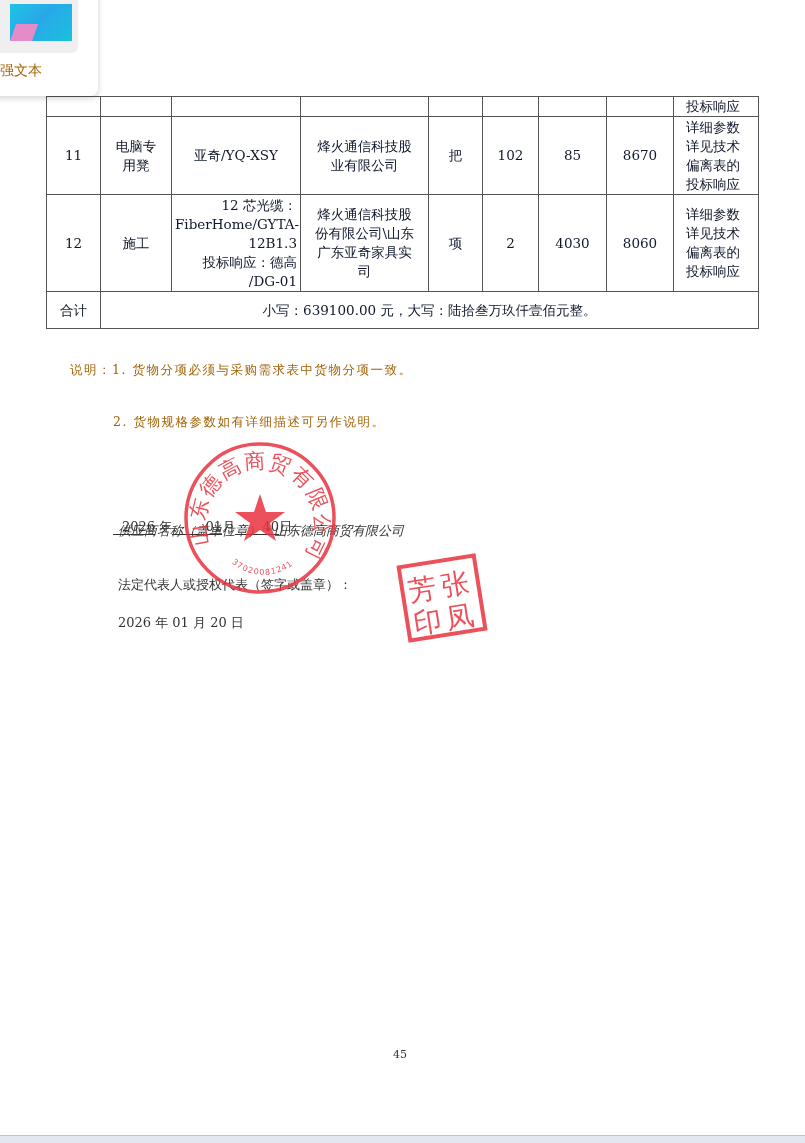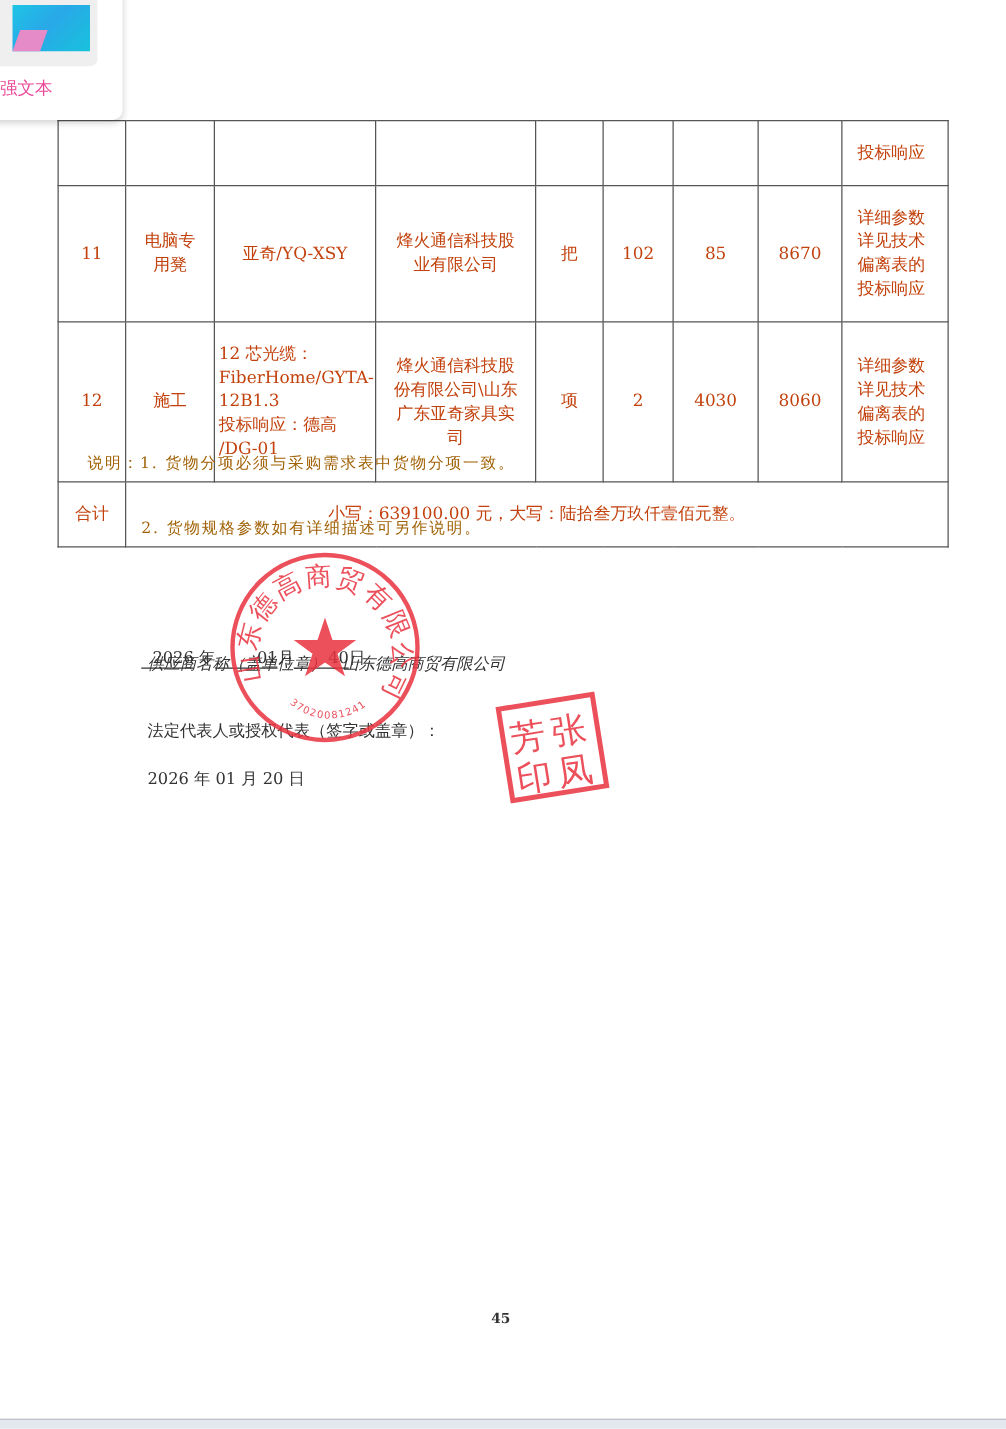--- a/index.html
+++ b/index.html
@@ -14,30 +14,30 @@
     position:absolute; left:0; top:1135px; width:805px; height:8px;
     background:#e3e8ee; border-top:1px solid #bfc3c7;
   }
   table.goods {
     position:absolute; left:46px; top:96px; width:712px;
     border-collapse:collapse; table-layout:fixed;
     font-size:13.5px;
   }
   table.goods td {
     border:1px solid #555; text-align:center; vertical-align:middle;
-    padding:16px 3px; line-height:19px; color:#c2410c;
+    padding:0 3px; line-height:19px; color:#0f172a;
   }
-  table.goods td.left { text-align:left; }
+  table.goods td.left { text-align:right; }
   table.goods td.note { text-align:left; padding-left:12px; }
   .notes { position:absolute; left:70px; top:360px; font-size:12.5px; letter-spacing:1.5px; color:#a16207; }
   .notes .line { height:32px; line-height:20px; white-space:nowrap; }
   .notes .indent { padding-left:43px;margin-top:20px; }
   .sig { position:absolute; left:118px; font-size:13px; color:#333; white-space:nowrap; }
   .u { display:inline-block; border-bottom:1px solid #333; text-align:right; line-height:14px;margin-top:44px; }
-  .page-num { position:absolute; left:393px; top:1048px; font-size:11px; color:#333;font-weight:bold; }
+  .page-num { position:absolute; left:393px; top:1048px; font-size:11px; color:#333; }
   .stamp { position:absolute; pointer-events:none; }
   .popup {
     position:absolute; left:-10px; top:-12px; width:108px; height:108px;
     background:#fff; border-radius:0 0 8px 0;
     box-shadow:0 2px 6px rgba(0,0,0,0.18);
   }
   .popup .thumb {
     position:absolute; left:10px; top:0; width:78px; height:65px;
     background:#efefef; border-radius:0 0 6px 0; overflow:hidden;
   }
@@ -48,21 +48,21 @@
   .popup .thumb-img {
     position:absolute; left:10px; top:16px; width:62px; height:37px;
     background:linear-gradient(135deg,#1ec4e6 0%,#29a8e8 45%,#18c2dc 100%);
   }
   .popup .thumb-img .pink {
     position:absolute; left:0; top:20px; width:22px; height:17px;
     background:#e58bc8; transform:skewX(-20deg); transform-origin:bottom left;
   }
   .popup .label {
     position:absolute; left:10px; top:74px; font-family:"DejaVu Sans", sans-serif;
-    font-size:14px; color:#ec4899; white-space:nowrap;
+    font-size:14px; color:#a16207; white-space:nowrap;
   }
 </style>
 </head>
 <body>
 
 <div class="page">
 
   <table class="goods">
     <colgroup>
       <col style="width:54px">

